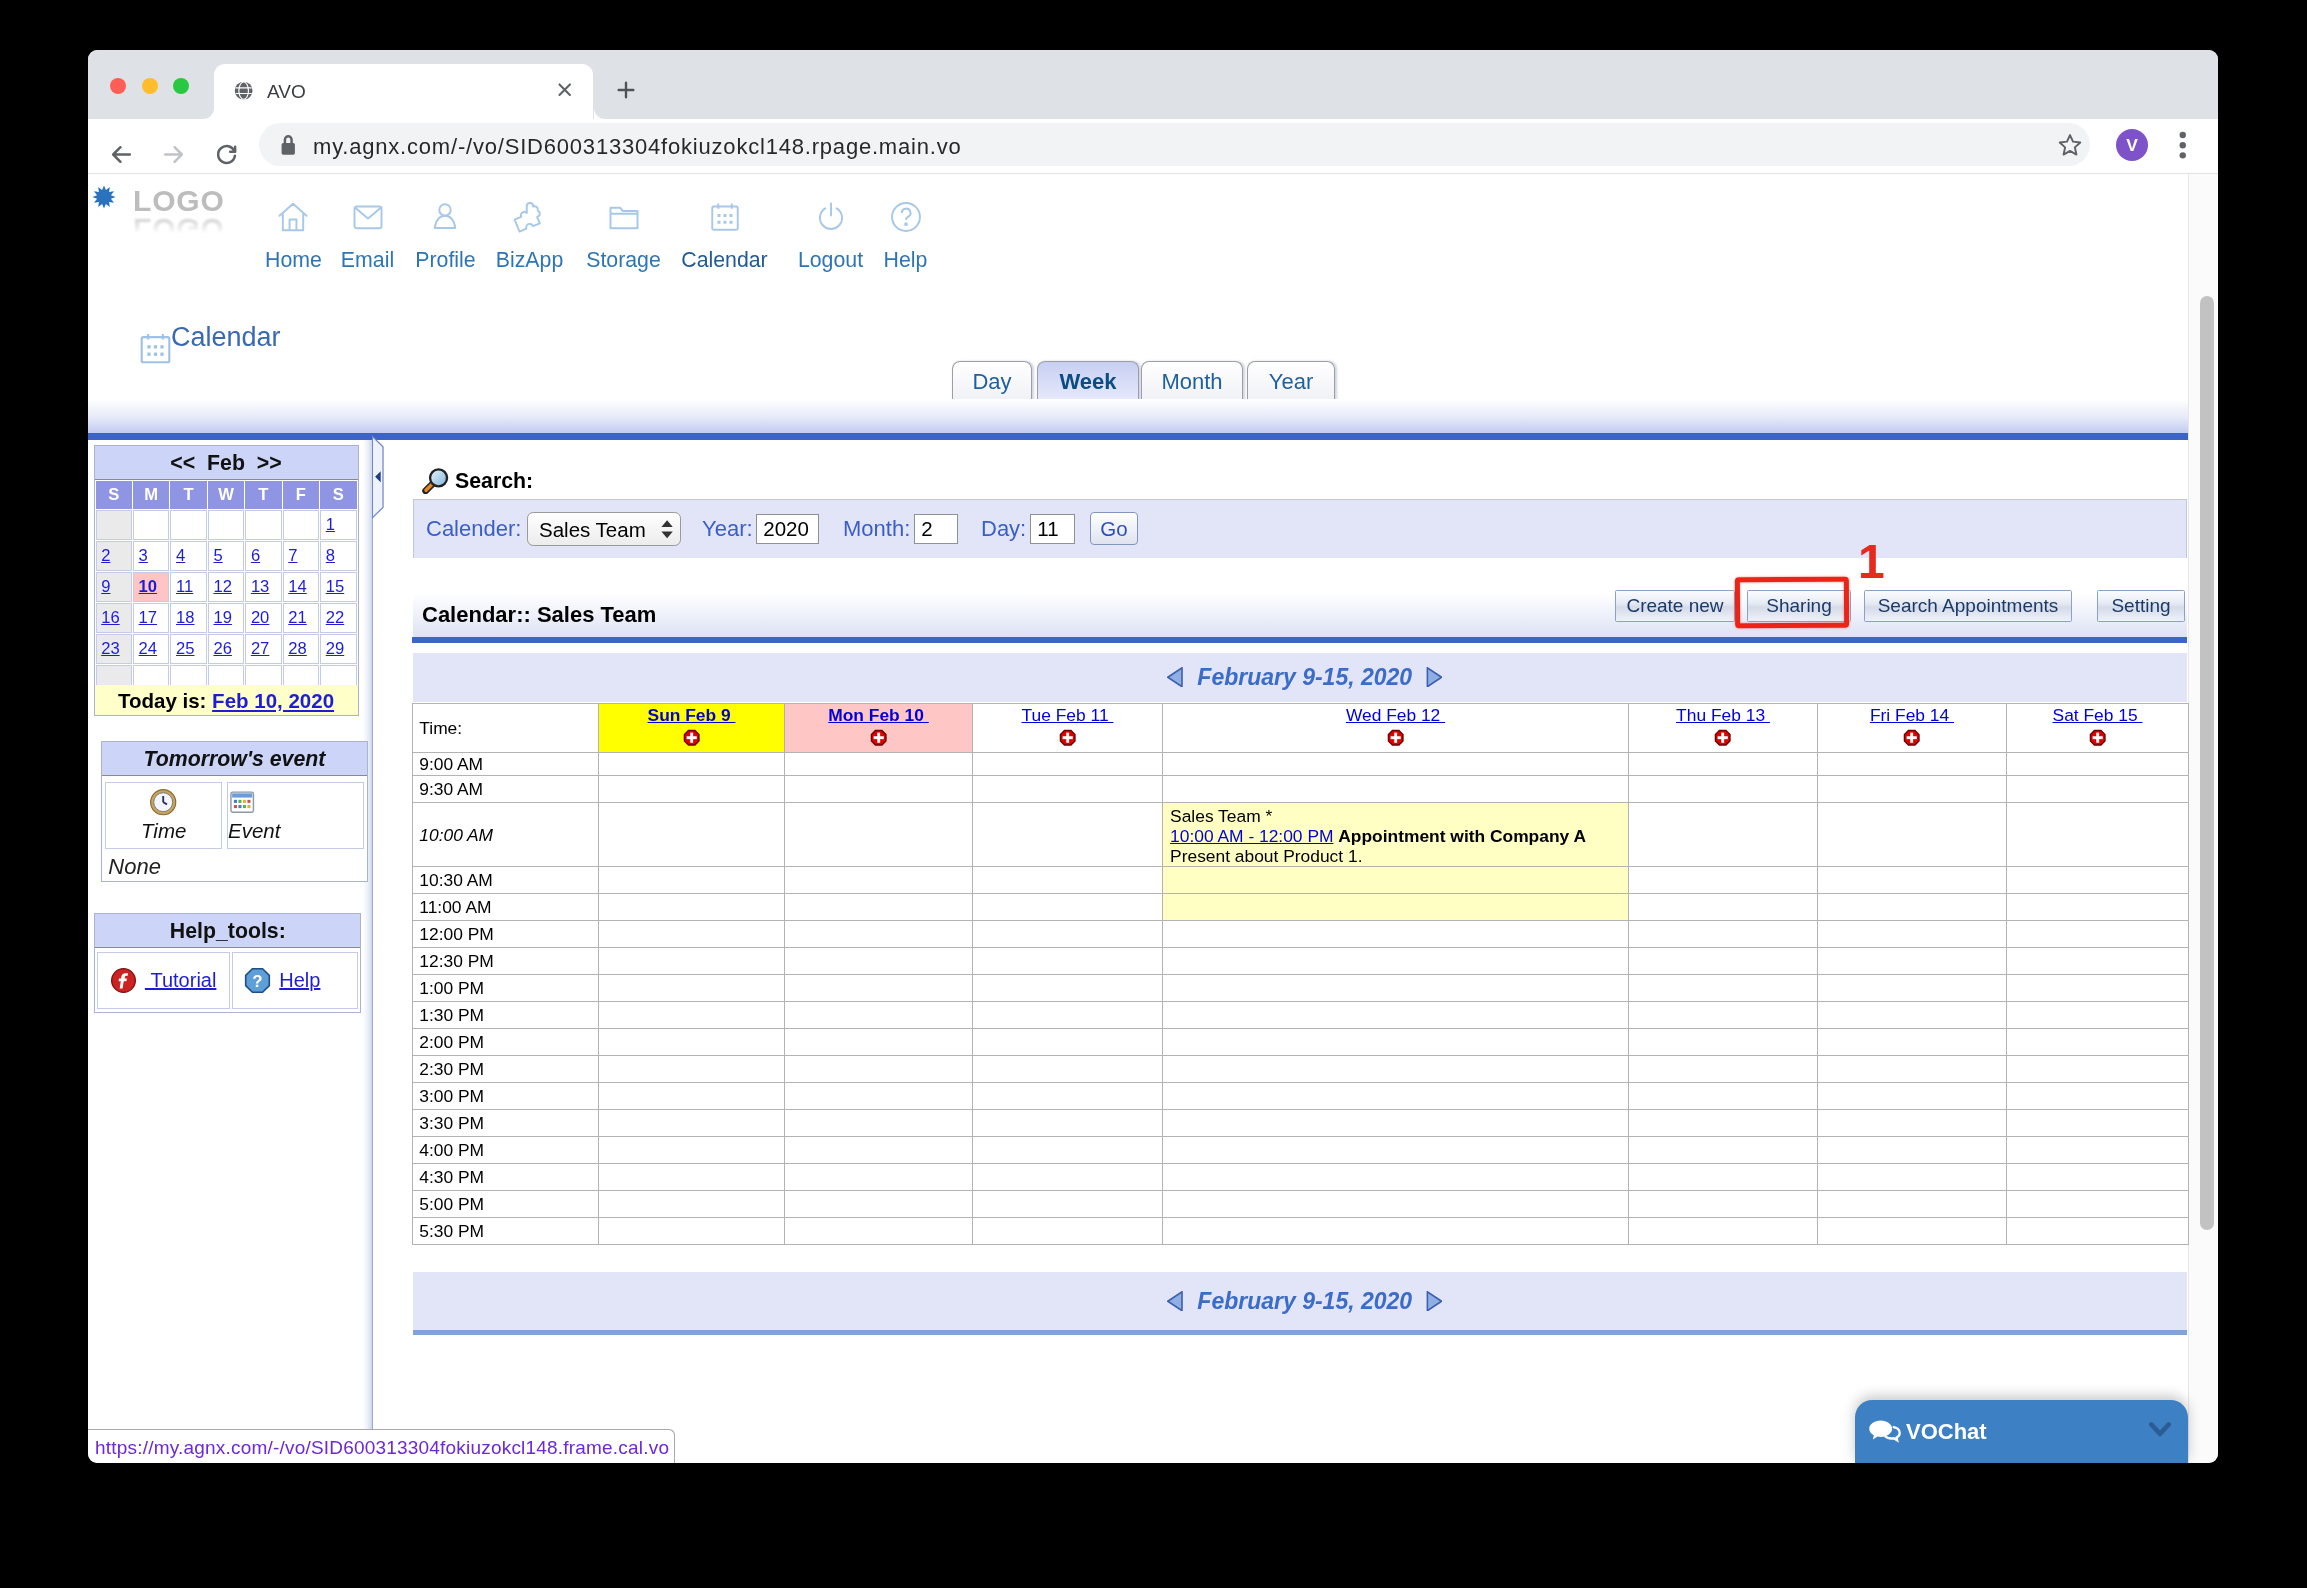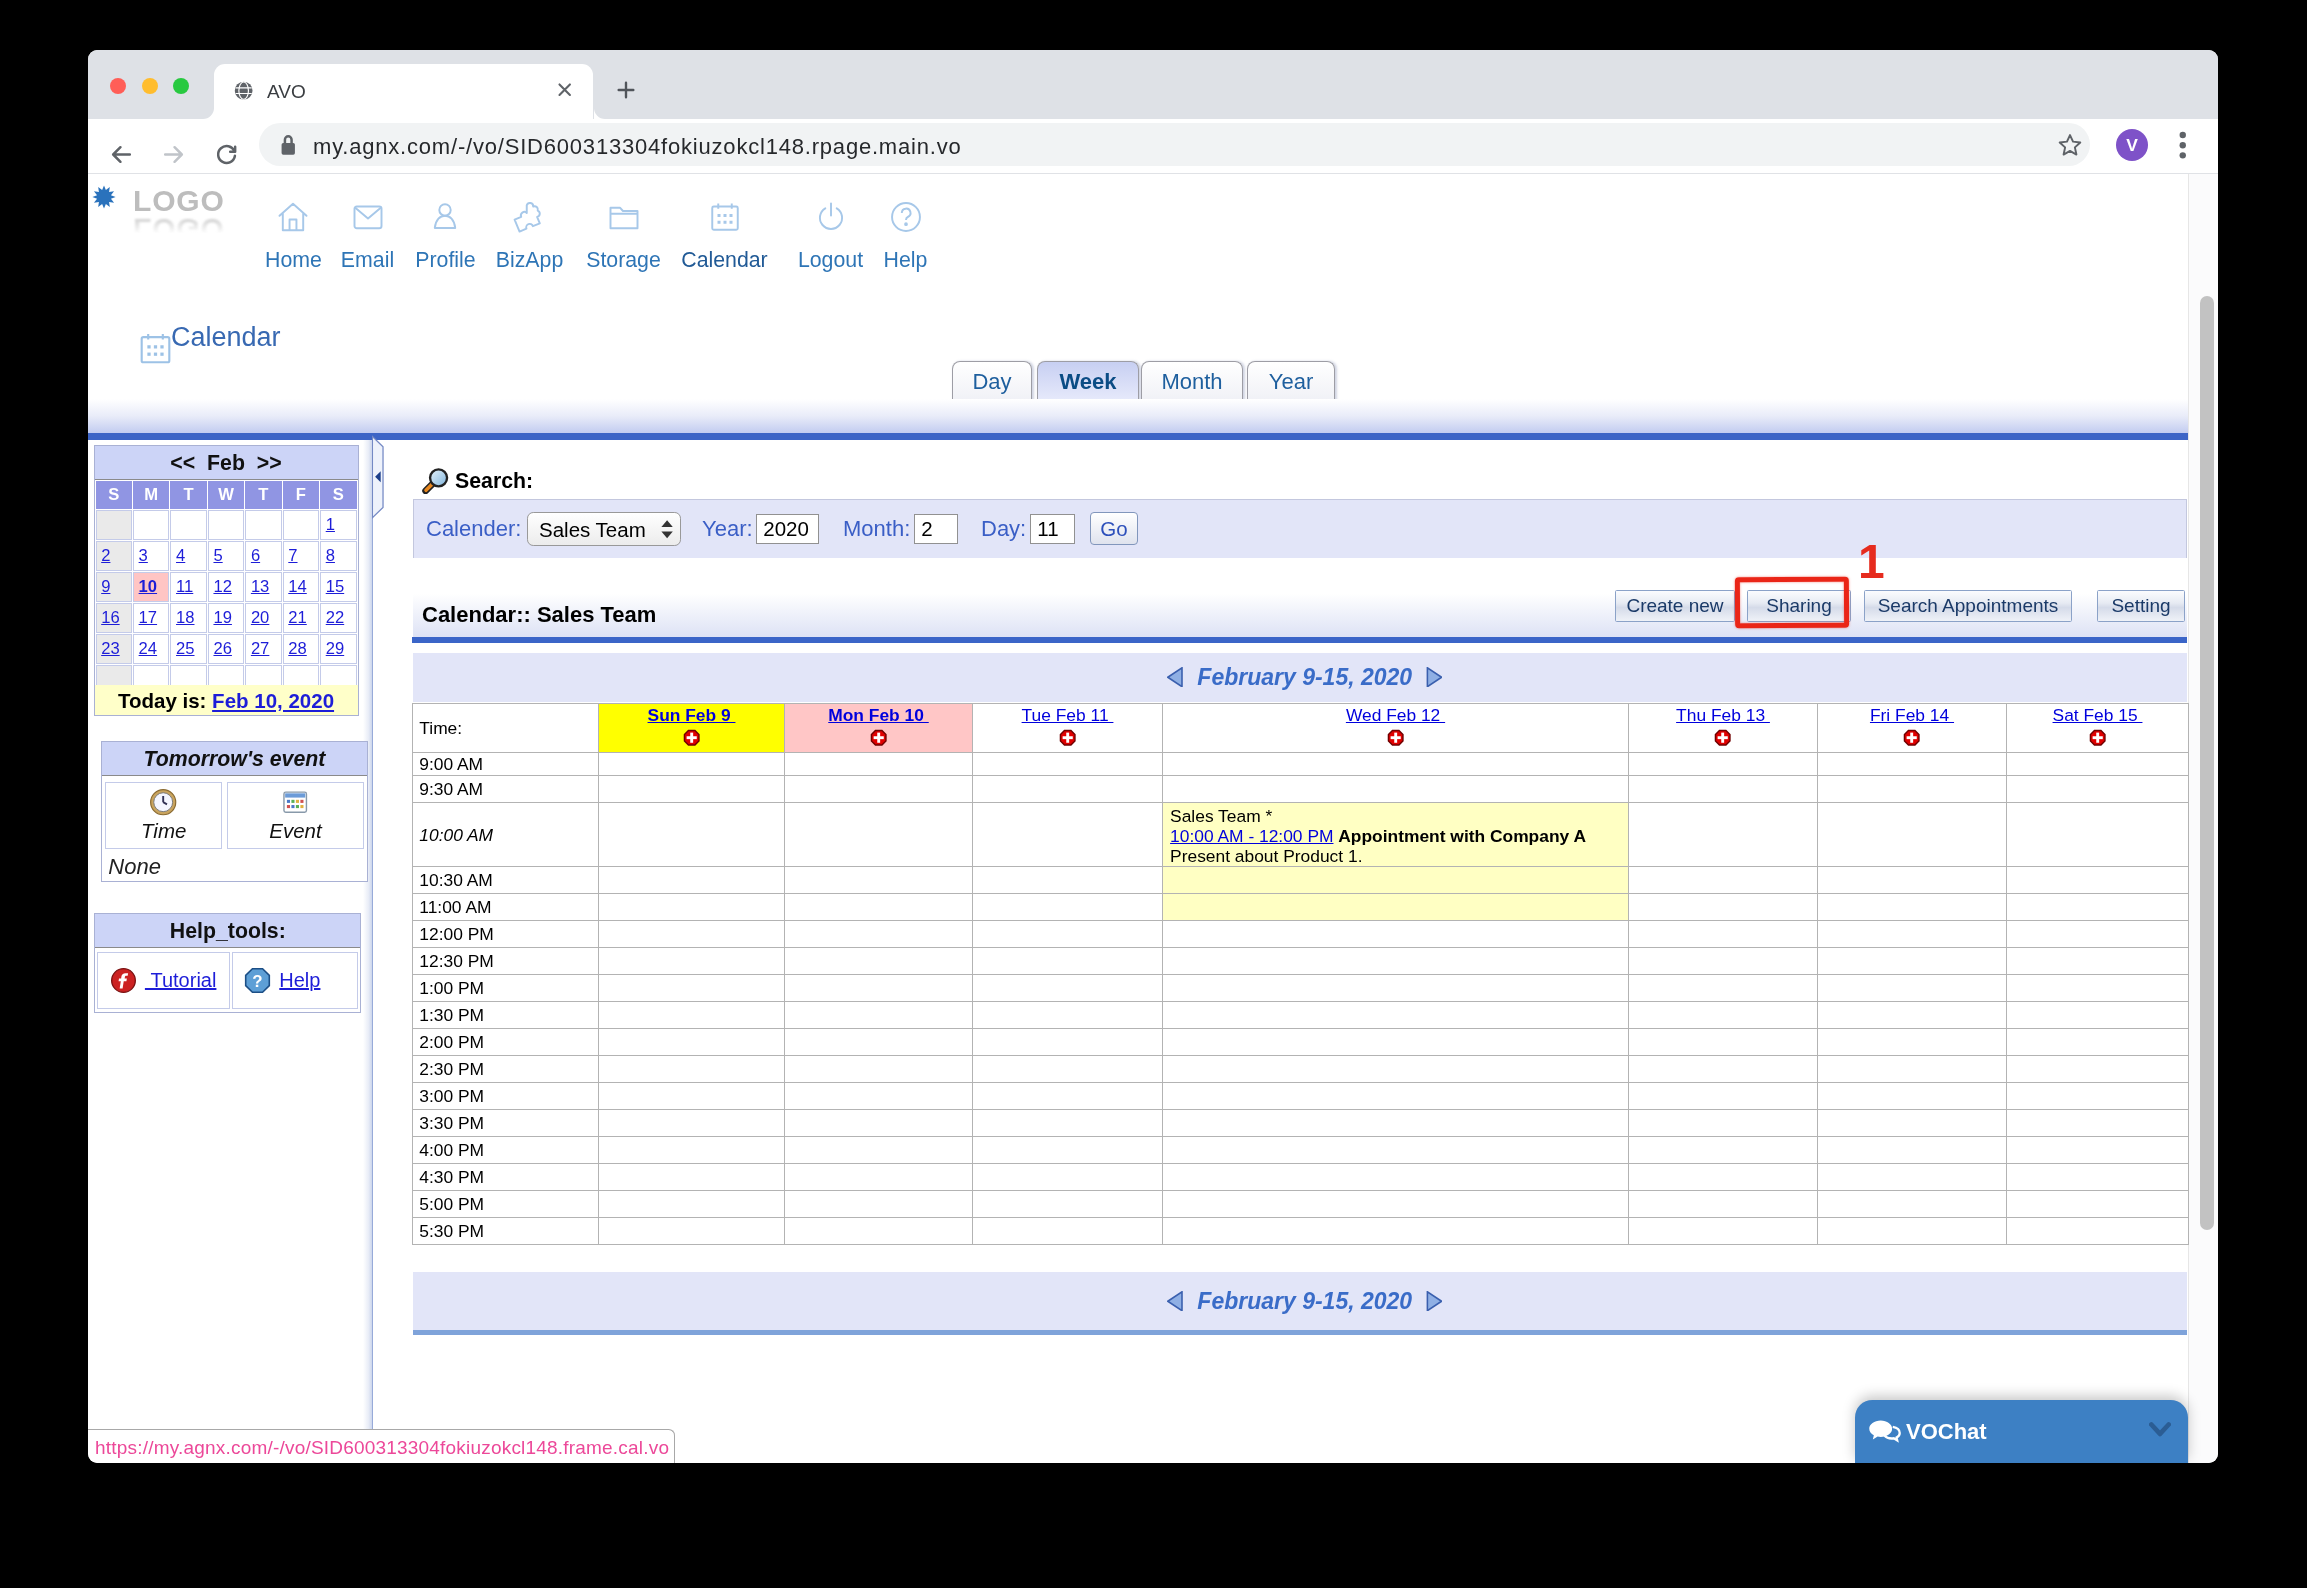--- a/index.html
+++ b/index.html
@@ -244,21 +244,21 @@
     </svg>
 <div class="sbbox" style="left:13px;top:691px;width:265px;height:139px;font-style:italic;">
 <div class="sbhead" style="height:33px;line-height:35px;">Tomorrow's event</div>
 <div style="position:absolute;left:3.2px;top:40px;width:115px;height:65px;border:0.8px solid #c4cbe9;text-align:center;">
 <svg style="margin-top:4.7px" width="28.4" height="28.4" viewBox="0 0 24 24">
           <circle cx="12" cy="12" r="10.6" fill="#c9a45e" stroke="#8a6a30" stroke-width="1"></circle>
           <circle cx="12" cy="12" r="8" fill="#f4f6ff" stroke="#777" stroke-width="0.8"></circle>
           <path d="M12 12 L12 6.8 M12 12 L15.2 13.8" stroke="#335" stroke-width="1.6" fill="none"></path>
         </svg>
 <div style="font-size:20.5px;color:#111;">Time</div></div>
-<div style="position:absolute;left:125px;top:40px;width:135px;height:65px;border:0.8px solid #c4cbe9;text-align:center;">
+<div style="position:absolute;left:125px;top:40px;width:135px;height:65px;border:0.8px solid #c4cbe9;">
 <svg style="margin-top:4.7px" width="28.4" height="28.4" viewBox="0 0 24 24">
           <rect x="2.5" y="3.5" width="19" height="17" rx="1.5" fill="#fff" stroke="#8899aa" stroke-width="1.2"></rect>
           <rect x="3.5" y="4.5" width="17" height="3.6" fill="#6b9bd8"></rect>
           <g>
             <rect x="5" y="10" width="2.6" height="2.6" fill="#4a79c8"></rect>
             <rect x="8.8" y="10" width="2.6" height="2.6" fill="#58b058"></rect>
             <rect x="12.6" y="10" width="2.6" height="2.6" fill="#e0b040"></rect>
             <rect x="16.4" y="10" width="2.6" height="2.6" fill="#d05050"></rect>
             <rect x="5" y="14.4" width="2.6" height="2.6" fill="#d05050"></rect>
             <rect x="8.8" y="14.4" width="2.6" height="2.6" fill="#4a79c8"></rect>
@@ -562,16 +562,16 @@
 <svg style="position:absolute;left:12.6px;top:19px" width="33" height="24.5" viewBox="0 0 26 19">
         <path d="M10 1 C5 1 1 4 1 7.5 C1 9.7 2.4 11.6 4.6 12.7 L3.8 16 L7.6 13.7 C8.4 13.9 9.2 14 10 14 C15 14 19 11 19 7.5 C19 4 15 1 10 1 Z" fill="#fff"></path>
         <path d="M19.5 6 C22.8 6.6 25 8.6 25 10.8 C25 12.3 24 13.6 22.5 14.4 L23 16.7 L20.3 15 C19.7 15.1 19.2 15.2 18.6 15.2 C16.2 15.2 14.1 14.2 13 12.8" fill="none" stroke="#fff" stroke-width="1.8"></path>
       </svg>
 <div style="position:absolute;left:51px;top:19px;font-size:22px;font-weight:bold;color:#fff;">VOChat</div>
 <svg style="position:absolute;left:294px;top:22px" width="22" height="16" viewBox="0 0 28 20">
         <polyline points="3,3 14,15 25,3" fill="none" stroke="#2b5d94" stroke-width="6" stroke-linecap="round" stroke-linejoin="round"></polyline>
       </svg>
 </div>
 <div class="abs" style="left:0px;top:1379px;width:586px;height:34px;background:#fff;border:1.6px solid #a8a8a8;border-left:none;border-bottom:none;border-radius:0 6.3px 0 0;">
-<div style="position:absolute;left:7.1px;top:7.1px;font-size:19px;letter-spacing:0.2px;color:#ec4899;">https://my.agnx.com/-/vo/SID600313304fokiuzokcl148.frame.cal.vo</div>
+<div style="position:absolute;left:7.1px;top:7.1px;font-size:19px;letter-spacing:0.2px;color:#6d28d9;">https://my.agnx.com/-/vo/SID600313304fokiuzokcl148.frame.cal.vo</div>
 </div>
 </div>
 
 
 </body></html>

